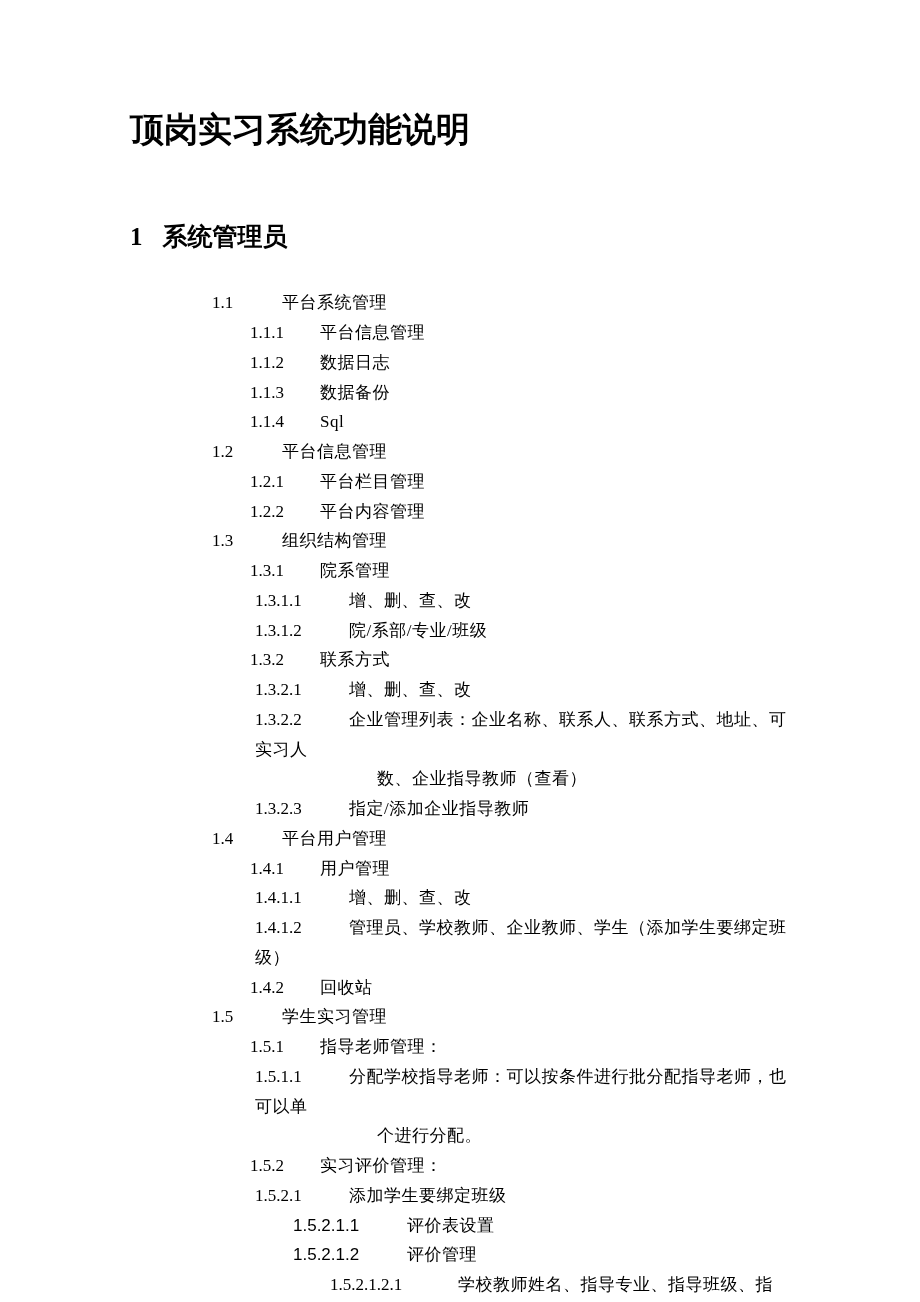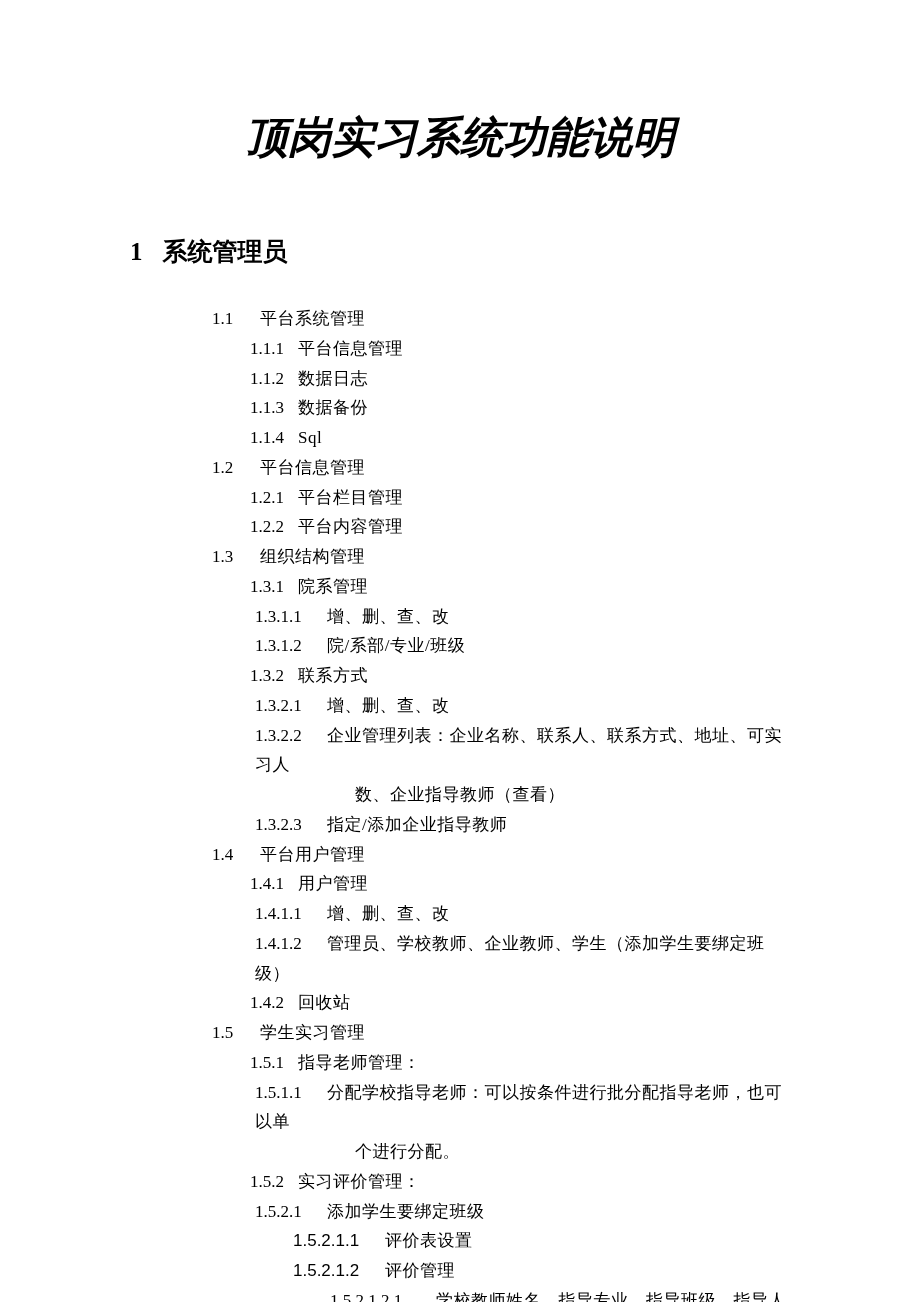--- a/index.html
+++ b/index.html
@@ -5,26 +5,25 @@
     body {
       font-family: "SimSun", "宋体", serif;
       background: #ffffff;
       margin: 0;
       padding: 100px 130px 100px 130px;
       color: #000;
       font-size: 17px;
       line-height: 1.75;
     }
     .doc-title {
-      font-size: 43px;
+      font-size: 34px;
       font-weight: bold;
-      text-align: center;
+      text-align: left;
       margin-bottom: 55px;
       font-family: "SimSun", "宋体", serif;
-      font-style: italic;
     }
     .section-heading {
       font-size: 25px;
       font-weight: bold;
       margin-bottom: 30px;
       font-family: "SimHei", "黑体", sans-serif;
       margin-top: 28px;
     }
     .section-number {
       margin-right: 20px;
@@ -68,20 +67,21 @@
     }
     .wrap {
       padding-left: 225px;
       text-indent: 0;
     }
     .item {
       margin: 0;
     }
     .text-inline {
       letter-spacing: 0.5px;
+      margin-left: 22px;
     }
   </style>
 </head>
 <body>
 
 <div class="doc-title">顶岗实习系统功能说明</div>
 
 <div class="section-heading">
   <span class="section-number">1</span><span>系统管理员</span>
 </div>

